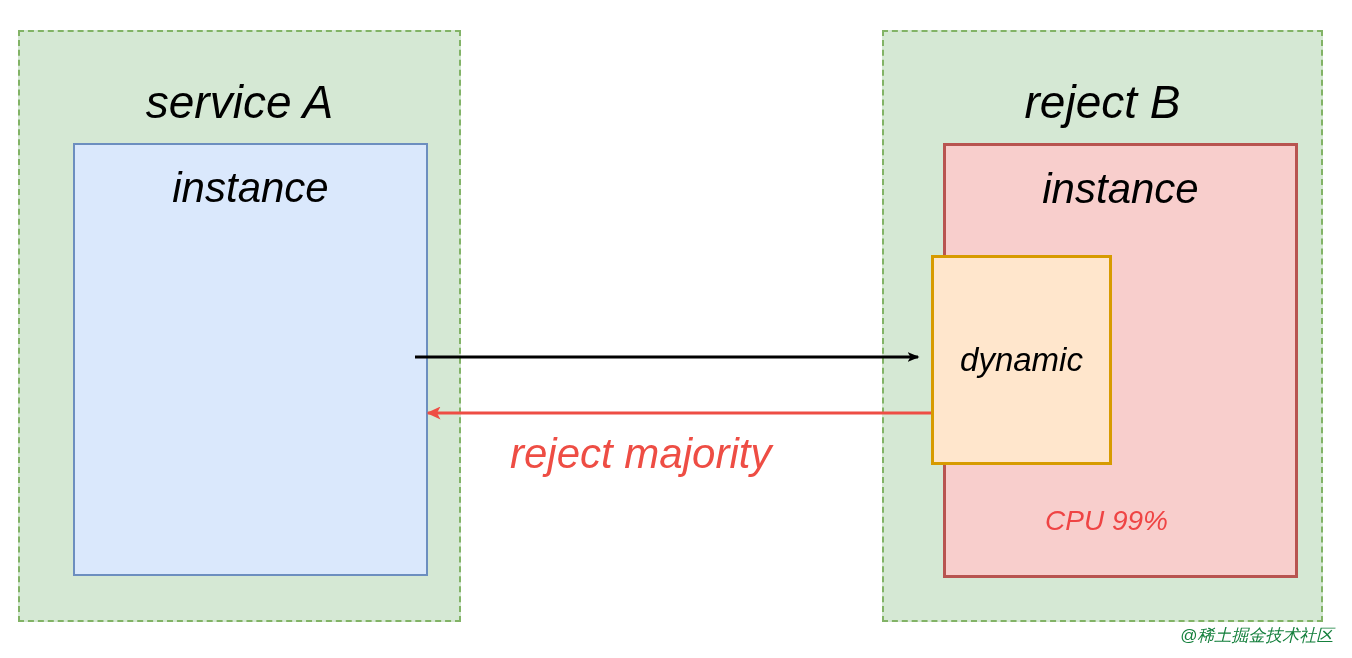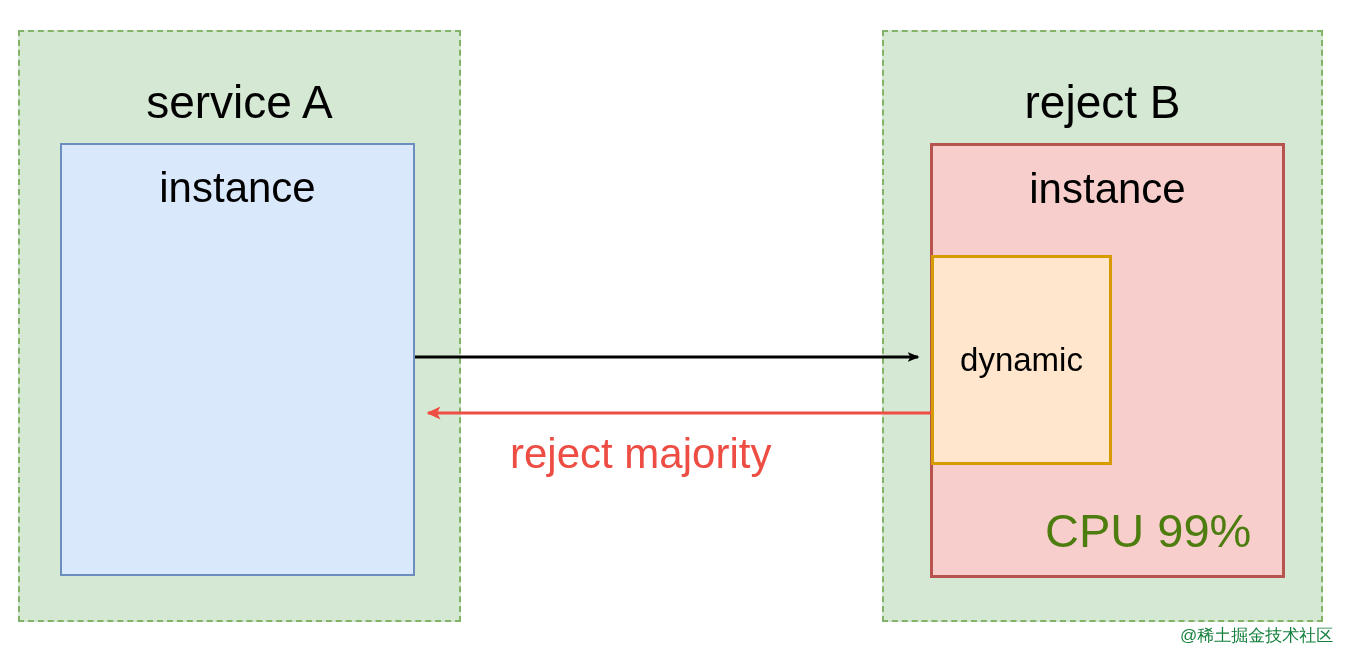--- a/index.html
+++ b/index.html
@@ -9,20 +9,21 @@
   }
   body {
     font-family: "Liberation Sans", sans-serif;
   }
   #canvas {
     position: relative;
     width: 1352px;
     height: 658px;
     background: #ffffff;
     overflow: hidden;
+    font-style: italic;
   }
 
   
   .service-group {
     position: absolute;
     background: #D5E8D4;
     border: 2px dashed #82B366;
     box-sizing: border-box;
   }
   .service-title {
@@ -33,20 +34,21 @@
     color: #000000;
     font-size: 46px;
     line-height: 1;
     white-space: nowrap;
   }
 
   
   .instance-box {
     position: absolute;
     box-sizing: border-box;
+    margin-left: 13px;
   }
   .instance-box.blue {
     background: #DAE8FC;
     border: 2px solid #6C8EBF;
   }
   .instance-box.red {
     background: #F8CECC;
     border: 3px solid #B85450;
   }
   .instance-label {
@@ -75,22 +77,22 @@
   .overload-line {
     color: #000000;
     font-size: 33px;
     line-height: 1.25;
     white-space: nowrap;
   }
 
   
   .cpu-text {
     position: absolute;
-    color: #4d7c0f;
-    font-size: 47px;
+    color: #ef4444;
+    font-size: 28px;
     line-height: 1;
     white-space: nowrap;
   }
 
   
   .arrow-svg {
     position: absolute;
     left: 0;
     top: 0;
     width: 1352px;

